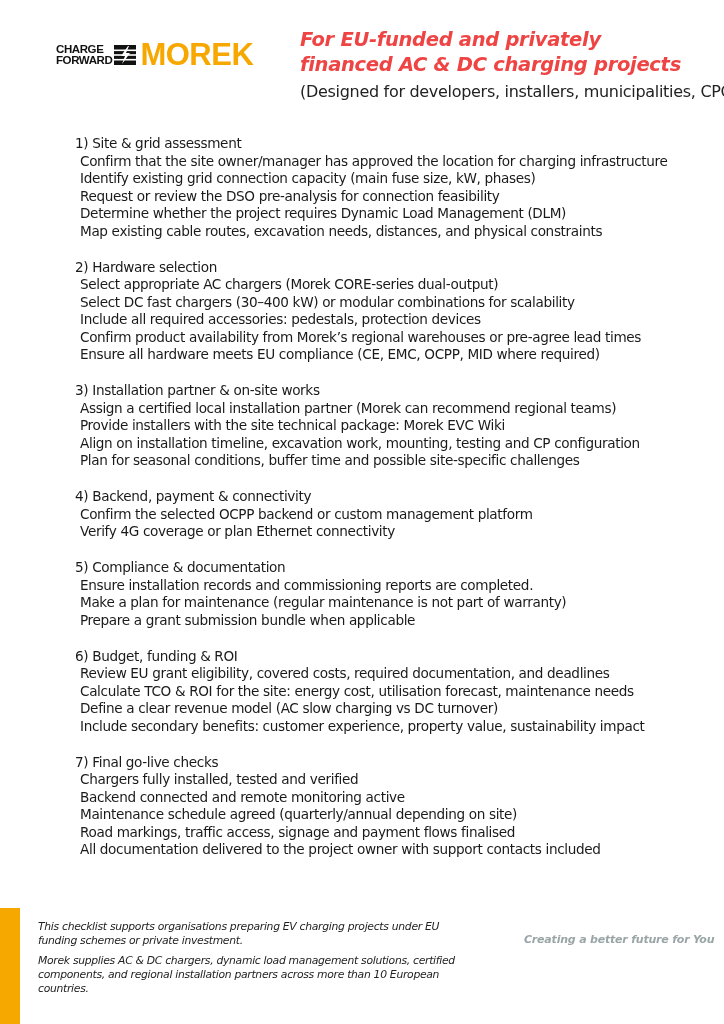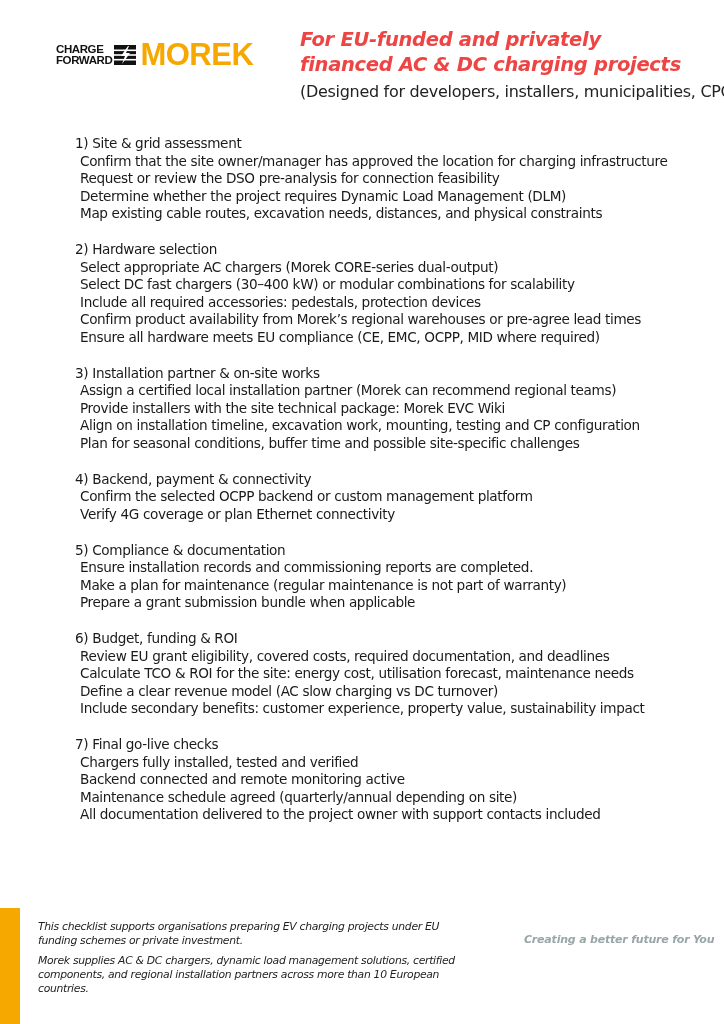--- a/index.html
+++ b/index.html
@@ -144,20 +144,21 @@
 <div class="header-title">
   <div>For EU-funded and privately</div>
   <div>financed AC &amp; DC charging projects</div>
 </div>
 <div class="header-sub">(Designed for developers, installers, municipalities, CPOs,</div>
 
 <div class="checklist">
   <div class="section">
     <div class="section-heading">1) Site &amp; grid assessment</div>
     <div class="item">Confirm that the site owner/manager has approved the location for charging infrastructure</div>
+    <div class="item">Identify existing grid connection capacity (main fuse size, kW, phases)</div>
     <div class="item">Request or review the DSO pre-analysis for connection feasibility</div>
     <div class="item">Determine whether the project requires Dynamic Load Management (DLM)</div>
     <div class="item">Map existing cable routes, excavation needs, distances, and physical constraints</div>
   </div>
   <div class="section">
     <div class="section-heading">2) Hardware selection</div>
     <div class="item">Select appropriate AC chargers (Morek CORE-series dual-output)</div>
     <div class="item">Select DC fast chargers (30–400 kW) or modular combinations for scalability</div>
     <div class="item">Include all required accessories: pedestals, protection devices</div>
     <div class="item">Confirm product availability from Morek’s regional warehouses or pre-agree lead times</div>
@@ -186,20 +187,21 @@
     <div class="item">Review EU grant eligibility, covered costs, required documentation, and deadlines</div>
     <div class="item">Calculate TCO &amp; ROI for the site: energy cost, utilisation forecast, maintenance needs</div>
     <div class="item">Define a clear revenue model (AC slow charging vs DC turnover)</div>
     <div class="item">Include secondary benefits: customer experience, property value, sustainability impact</div>
   </div>
   <div class="section">
     <div class="section-heading">7) Final go-live checks</div>
     <div class="item">Chargers fully installed, tested and verified</div>
     <div class="item">Backend connected and remote monitoring active</div>
     <div class="item">Maintenance schedule agreed (quarterly/annual depending on site)</div>
+    <div class="item">Road markings, traffic access, signage and payment flows finalised</div>
     <div class="item">All documentation delivered to the project owner with support contacts included</div>
   </div>
 </div>
 
 <div class="footer-bar"></div>
 <div class="footer-note">
   <p>This checklist supports organisations preparing EV charging projects under EU funding schemes or private investment.</p>
   <p>Morek supplies AC &amp; DC chargers, dynamic load management solutions, certified components, and regional installation partners across more than 10 European countries.</p>
 </div>
 <div class="tagline">Creating a better future for You</div>

